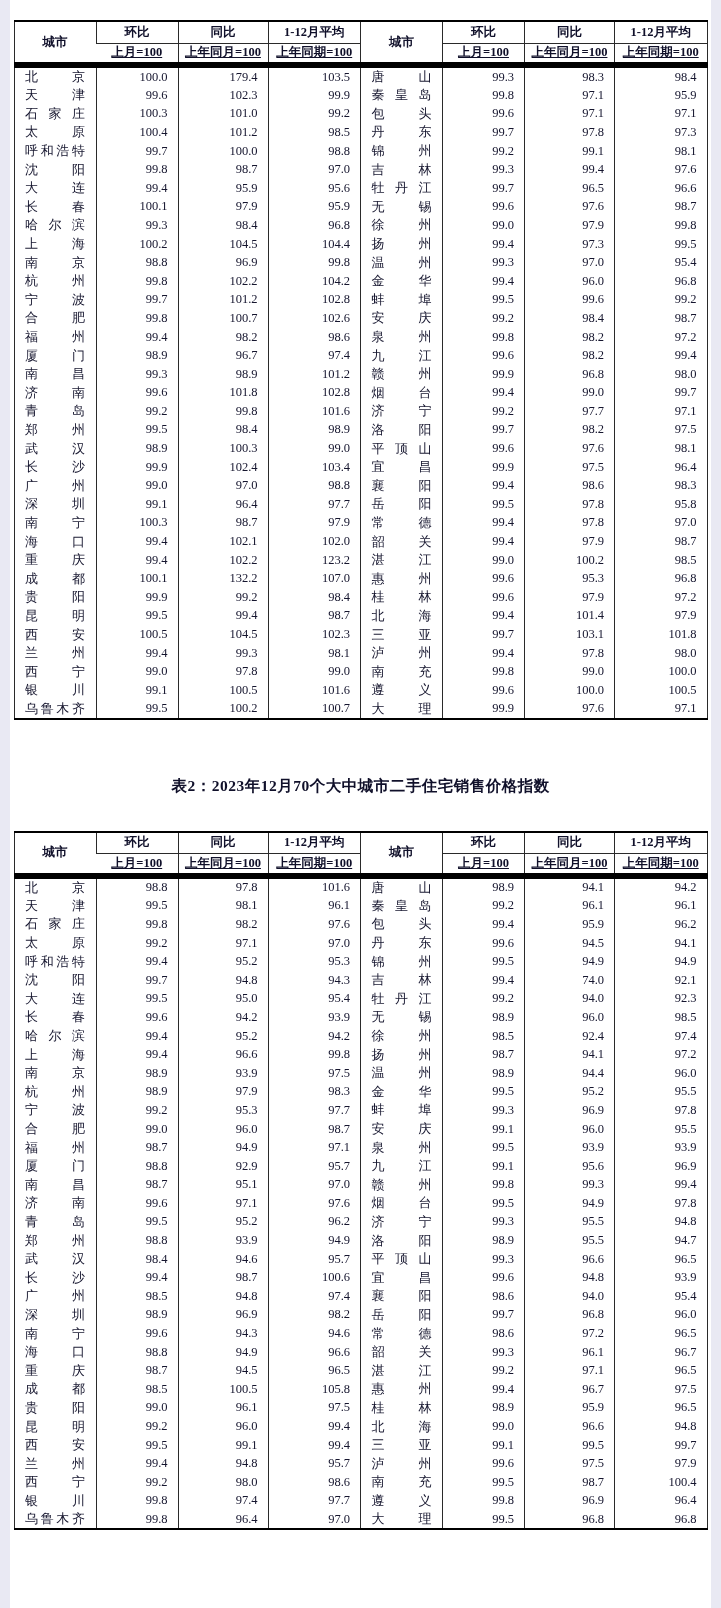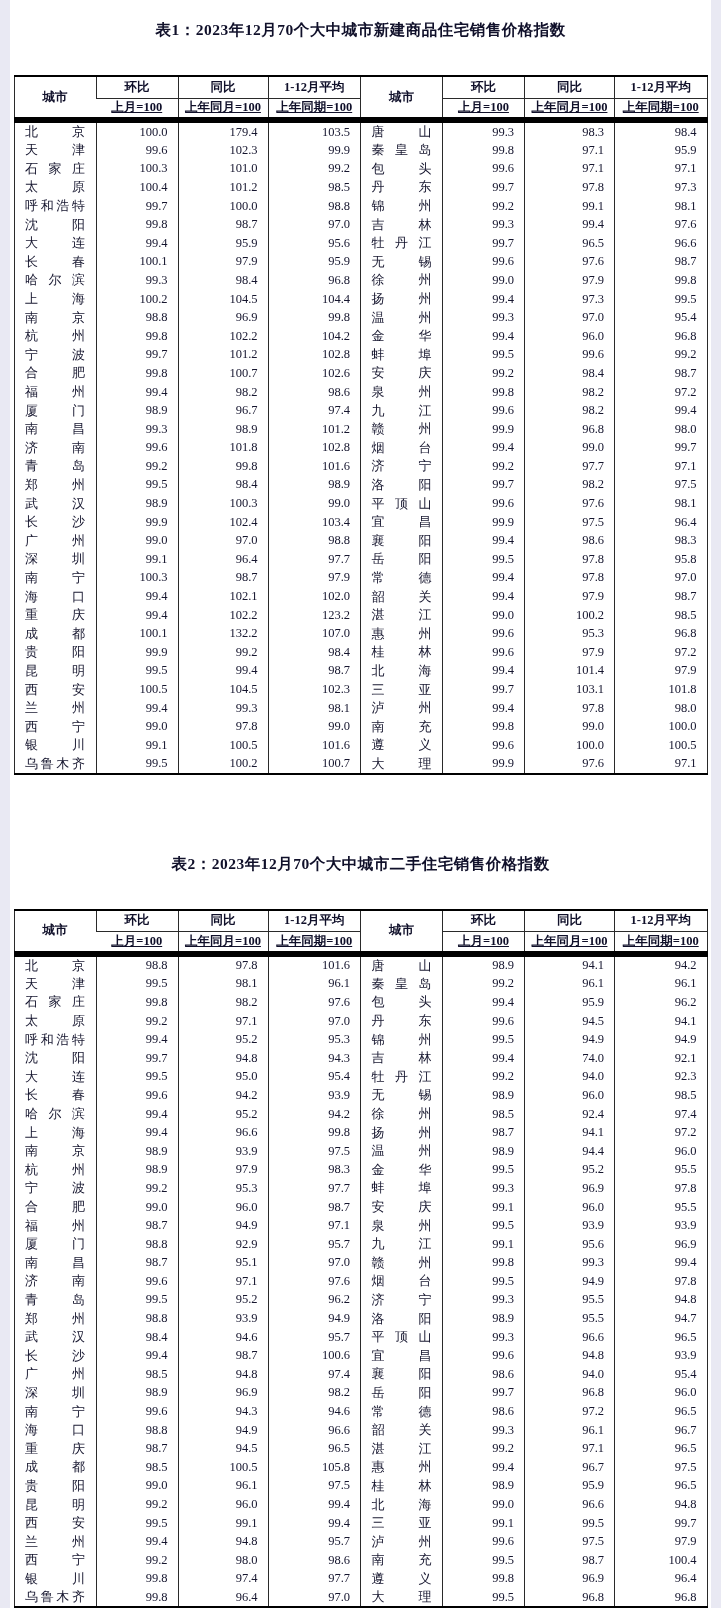--- a/index.html
+++ b/index.html
@@ -17,21 +17,21 @@
     padding:20px 3px 30px 3px;
   }
   .tbl-title {
     text-align:center;
     font-weight:bold;
     font-size:15.5px;
     color:#10102a;
     letter-spacing:0.5px;
     margin-bottom:34px;
   }
-  .tbl-title.second { margin-top:79px;text-align:center; }
+  .tbl-title.second { margin-top:56px;text-align:center; }
   table.idx {
     border-collapse:collapse;
     width:693px;
     margin:0 auto;
     table-layout:fixed;
     border-top:2.5px solid #000;
     border-bottom:2.5px solid #000;
     border-left:1px solid #2a2a2a;
     border-right:1px solid #2a2a2a;
     border-radius:14px;
@@ -70,21 +70,20 @@
     text-align:justify;
     text-align-last:justify;
     text-justify:inter-character;
   }
 </style>
 </head>
 <body>
 
 <div class="page">
 
-  <div class="tbl-title">表1：2023年12月70个大中城市新建商品住宅销售价格指数</div>
 
   <table class="idx">
     <colgroup>
       <col class="c-city">
         <col class="c-mom">
         <col class="c-yoy">
         <col class="c-avg">
       <col class="c-city">
         <col class="c-mom">
         <col class="c-yoy">

